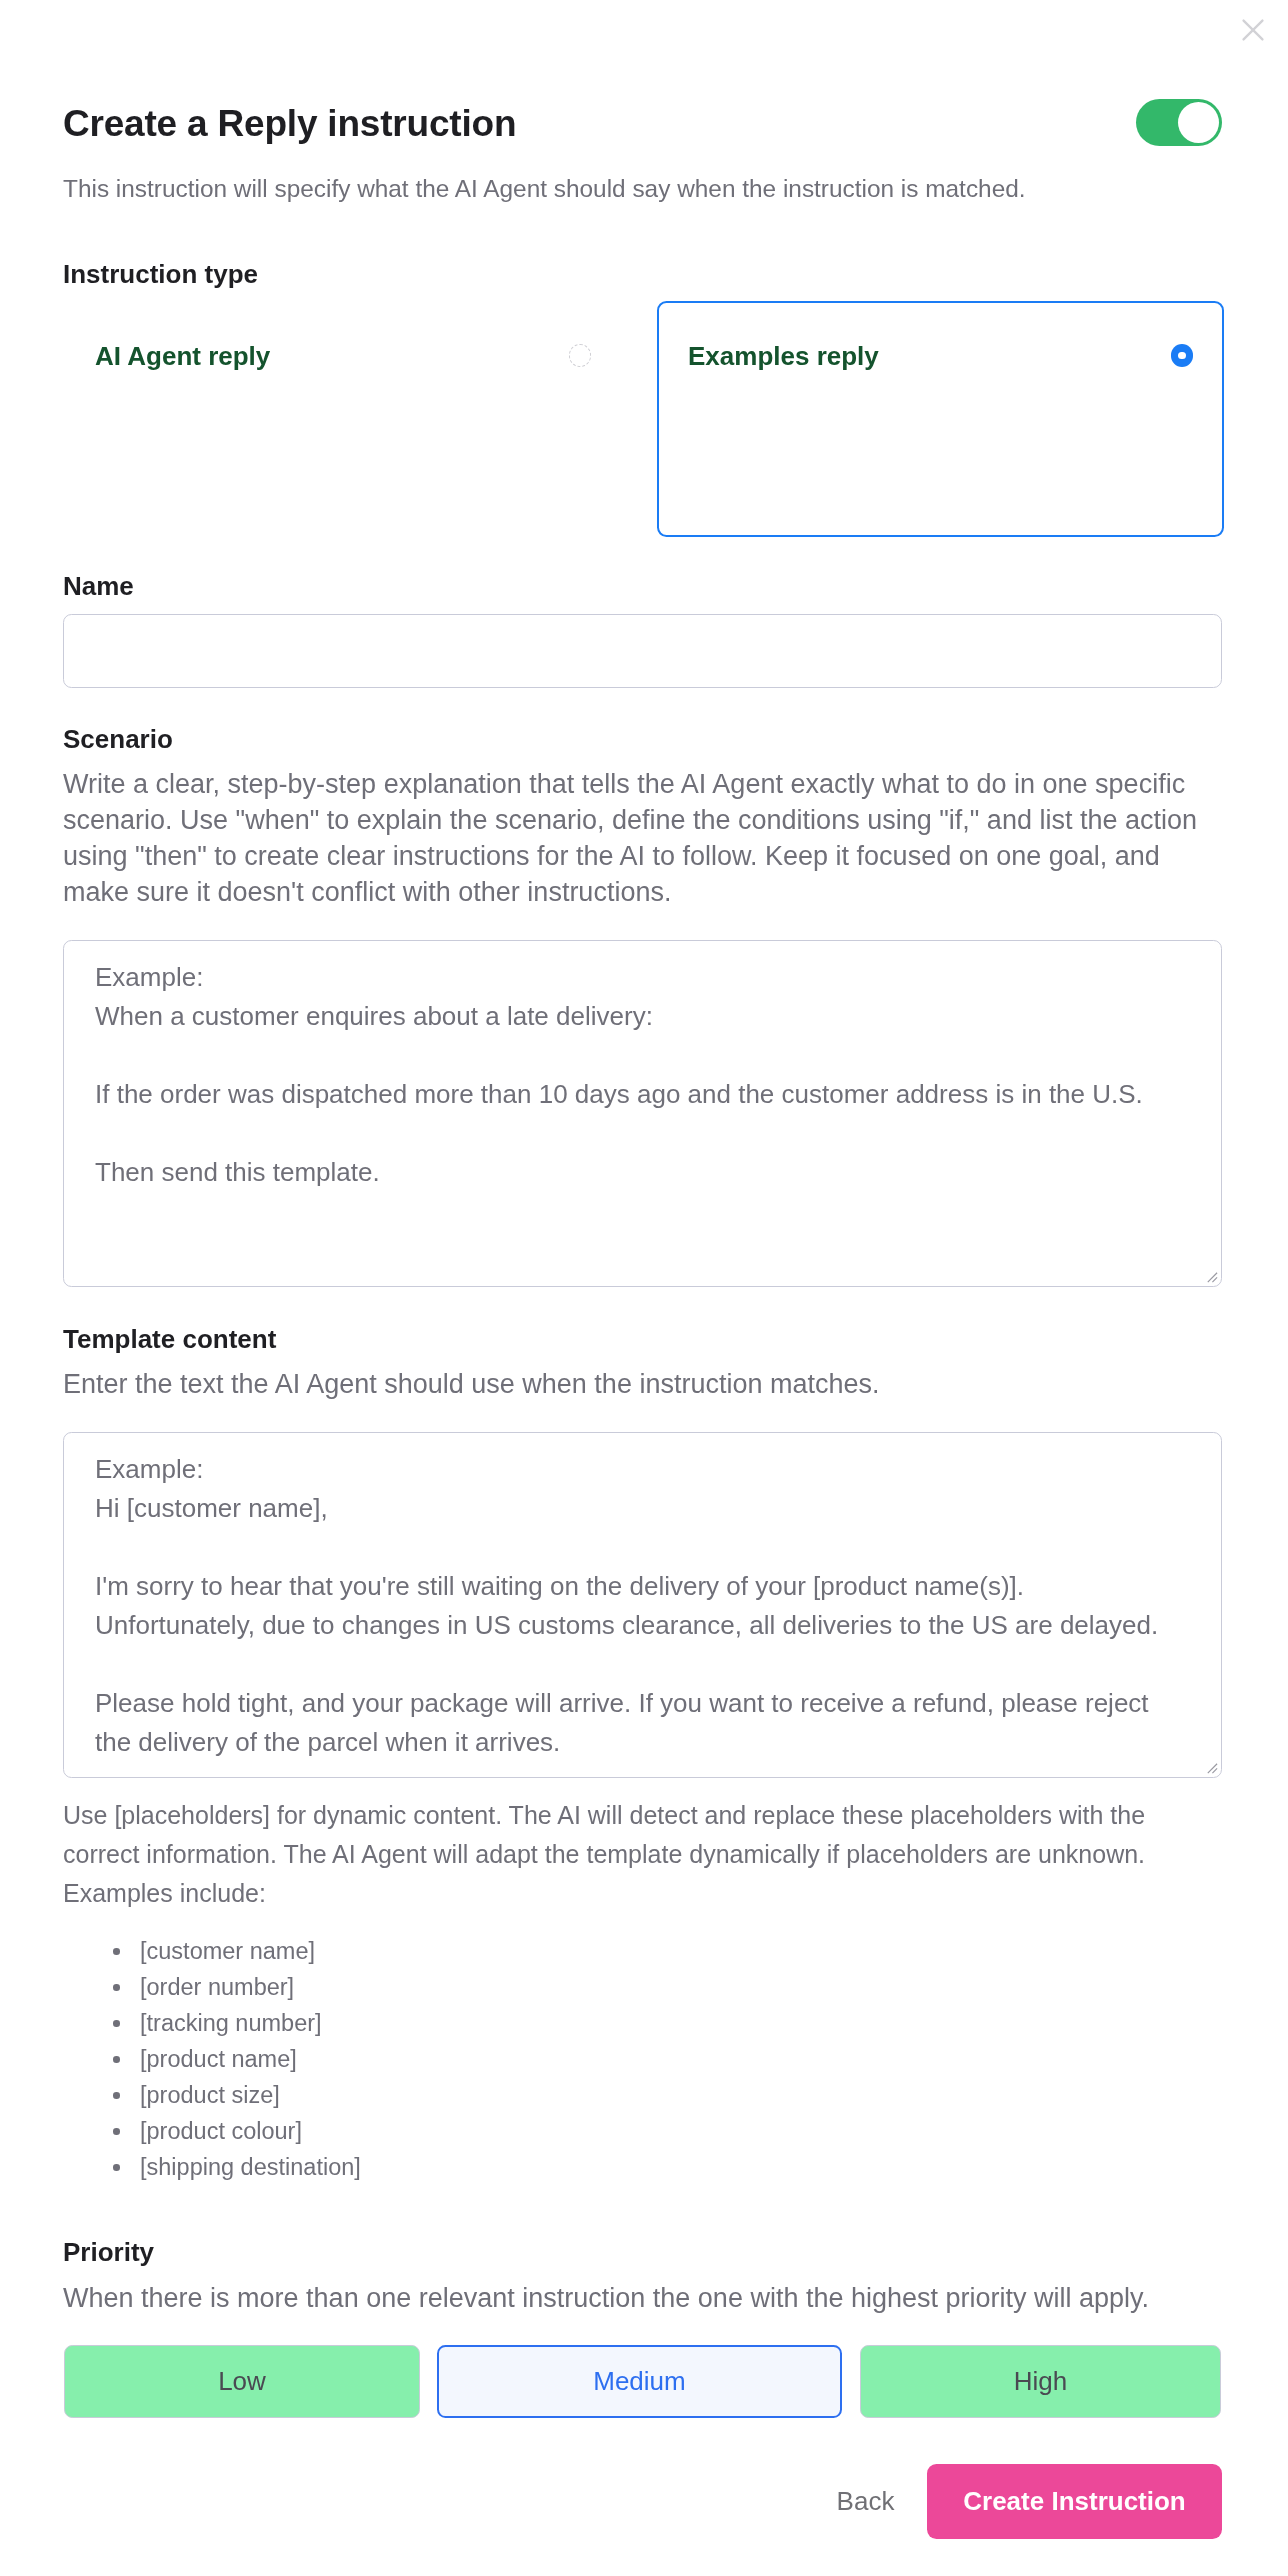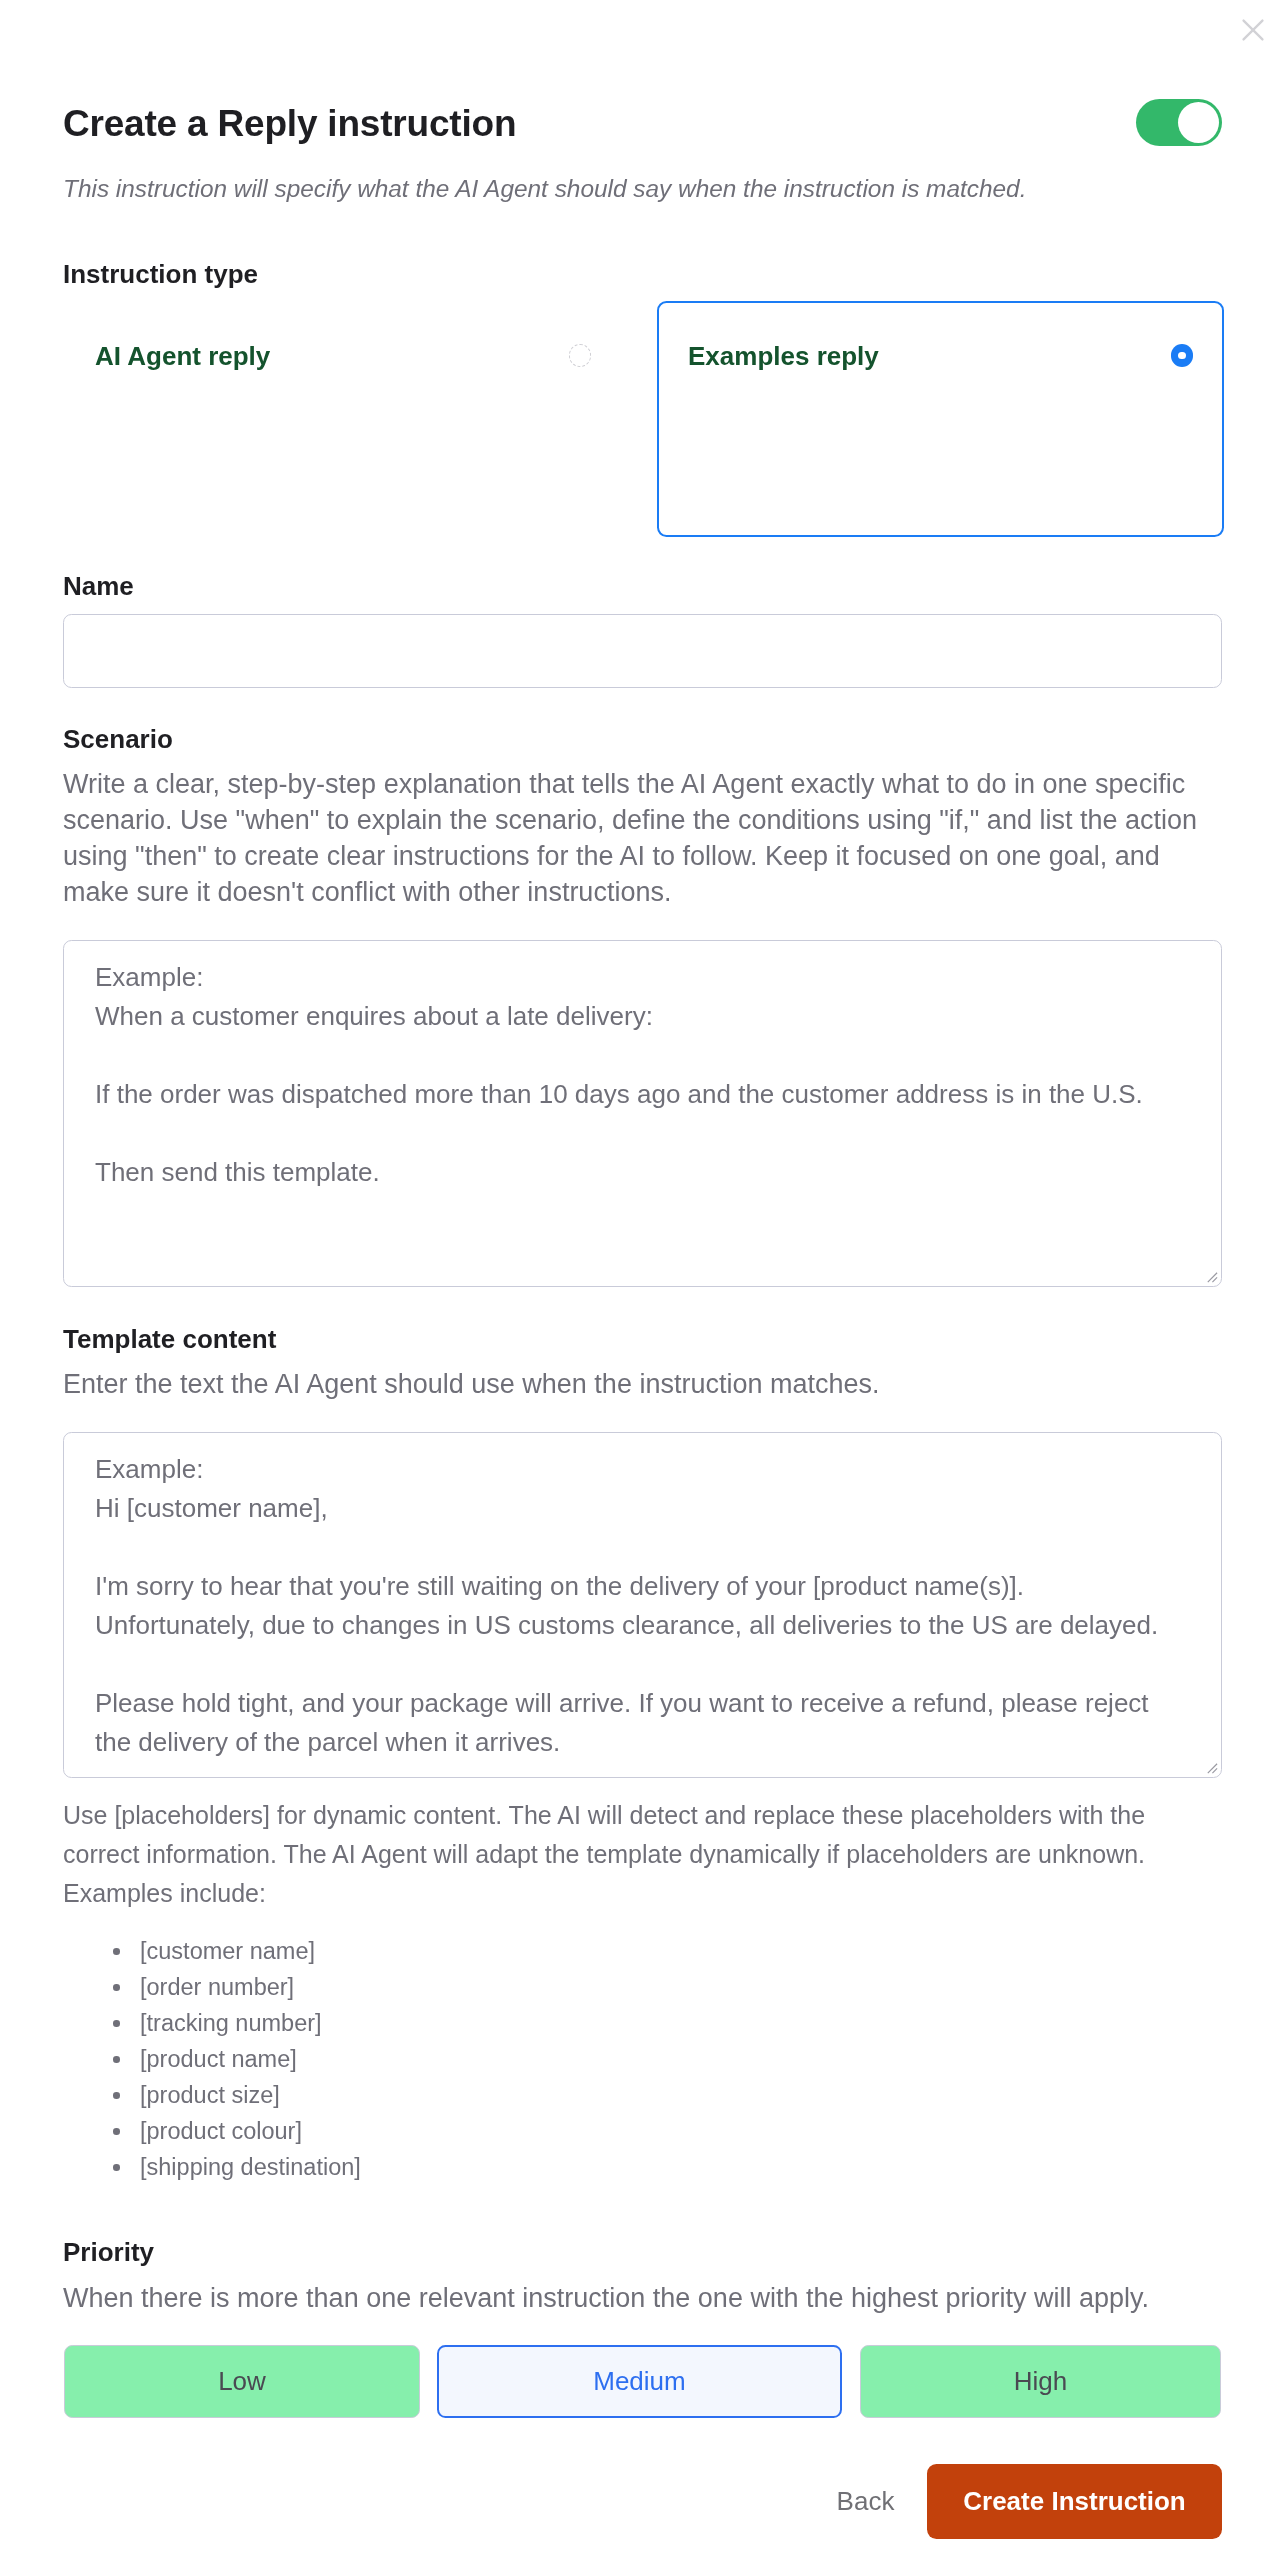--- a/index.html
+++ b/index.html
@@ -6,21 +6,21 @@
   html, body { width: 1289px; height: 2576px; background: #ffffff; overflow: hidden; }
   body { font-family: "Liberation Sans", "DejaVu Sans", sans-serif; color: #1f1f23; position: relative; }
 
   .close-btn { position: absolute; left: 1236px; top: 13px; width: 34px; height: 34px; cursor: pointer; }
   .close-btn svg { width: 34px; height: 34px; }
 
   .title { position: absolute; left: 63px; top: 99px; font-size: 37px; font-weight: 700; color: #1f1f23; letter-spacing: -0.2px; line-height: 49px; }
   .toggle { position: absolute; left: 1136px; top: 99px; width: 86px; height: 47px; border-radius: 23.5px; background: #33b86a; cursor: pointer; }
   .toggle .knob { position: absolute; right: 2.8px; top: 2.8px; width: 41px; height: 41px; border-radius: 50%; background: #ffffff; }
 
-  .subtitle { position: absolute; left: 63px; top: 173px; font-size: 24.4px; line-height: 32px; color: #6f6f78; font-style: italic; }
+  .subtitle { position: absolute; left: 63px; top: 173px; font-size: 24.4px; line-height: 32px; color: #6f6f78; }
 
   .label { position: absolute; left: 63px; font-size: 26px; font-weight: 700; color: #1f1f23; line-height: 34px; }
   .help { position: absolute; left: 63px; width: 1163px; font-size: 27px; line-height: 36px; color: #6f6f78; }
 
   .card { position: absolute; top: 301px; width: 567px; height: 236px; border-radius: 9.4px; cursor: pointer; }
   .card.unselected { left: 64px; border: 2.8px solid transparent; }
   .card.selected { left: 657px; border: 2.8px solid #1a7cf5; }
   .card .card-title { position: absolute; left: 29px; top: 36px; font-size: 26px; font-weight: 700; color: #14532d; line-height: 34px; }
   .card .card-desc { position: absolute; left: 29px; top: 84px; width: 469px; font-size: 26px; line-height: 39px; color: #1f1f23; }
   .card.selected .card-title { left: 29px; top: 36px; }
@@ -43,21 +43,21 @@
   .placeholder-list { position: absolute; left: 113px; top: 1933px; list-style: none; }
   .placeholder-list li { position: relative; padding-left: 27px; font-size: 23.5px; line-height: 36px; color: #6f6f78; }
   .placeholder-list li::before { content: ""; position: absolute; left: 0; top: 15px; width: 6.6px; height: 6.6px; border-radius: 50%; background: #6f6f78; }
 
   .prio-btn { position: absolute; top: 2345px; height: 73px; border-radius: 8.4px; background: #86efac; border: 1.9px solid #c9cbd9; display: flex; align-items: center; justify-content: center; font-size: 26px; color: #4a4a52; cursor: pointer; }
   .prio-btn.low { left: 64px; width: 356px; }
   .prio-btn.medium { left: 437px; width: 405px; background: #f3f7fe; border: 2.3px solid #2d6ff0; color: #2d6ff0; }
   .prio-btn.high { left: 860px; width: 361px; }
 
   .back-btn { position: absolute; left: 826px; top: 2464px; width: 79px; height: 75px; display: flex; align-items: center; justify-content: center; font-size: 26px; color: #707075; cursor: pointer; }
-  .create-btn { position: absolute; left: 927px; top: 2464px; width: 295px; height: 75px; border-radius: 9.4px; background: #c2410c; color: #fff; font-size: 26px; font-weight: 700; display: flex; align-items: center; justify-content: center; cursor: pointer; }
+  .create-btn { position: absolute; left: 927px; top: 2464px; width: 295px; height: 75px; border-radius: 9.4px; background: #ec4899; color: #fff; font-size: 26px; font-weight: 700; display: flex; align-items: center; justify-content: center; cursor: pointer; }
 </style>
 </head>
 <body>
 
 <div class="close-btn">
   <svg viewBox="0 0 36 36">
     <line x1="8" y1="8" x2="28" y2="28" stroke="#d2d2d6" stroke-width="2.5" stroke-linecap="round"></line>
     <line x1="28" y1="8" x2="8" y2="28" stroke="#d2d2d6" stroke-width="2.5" stroke-linecap="round"></line>
   </svg>
 </div>

